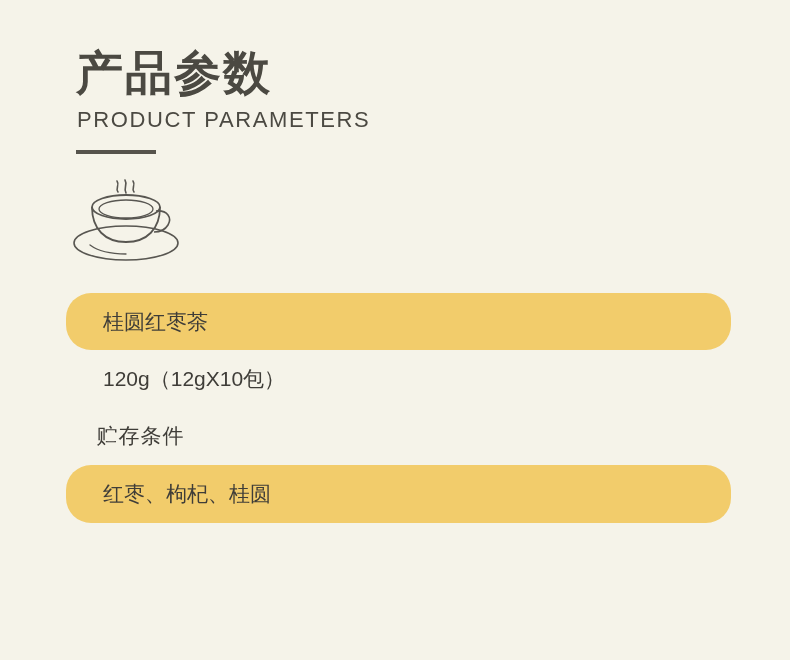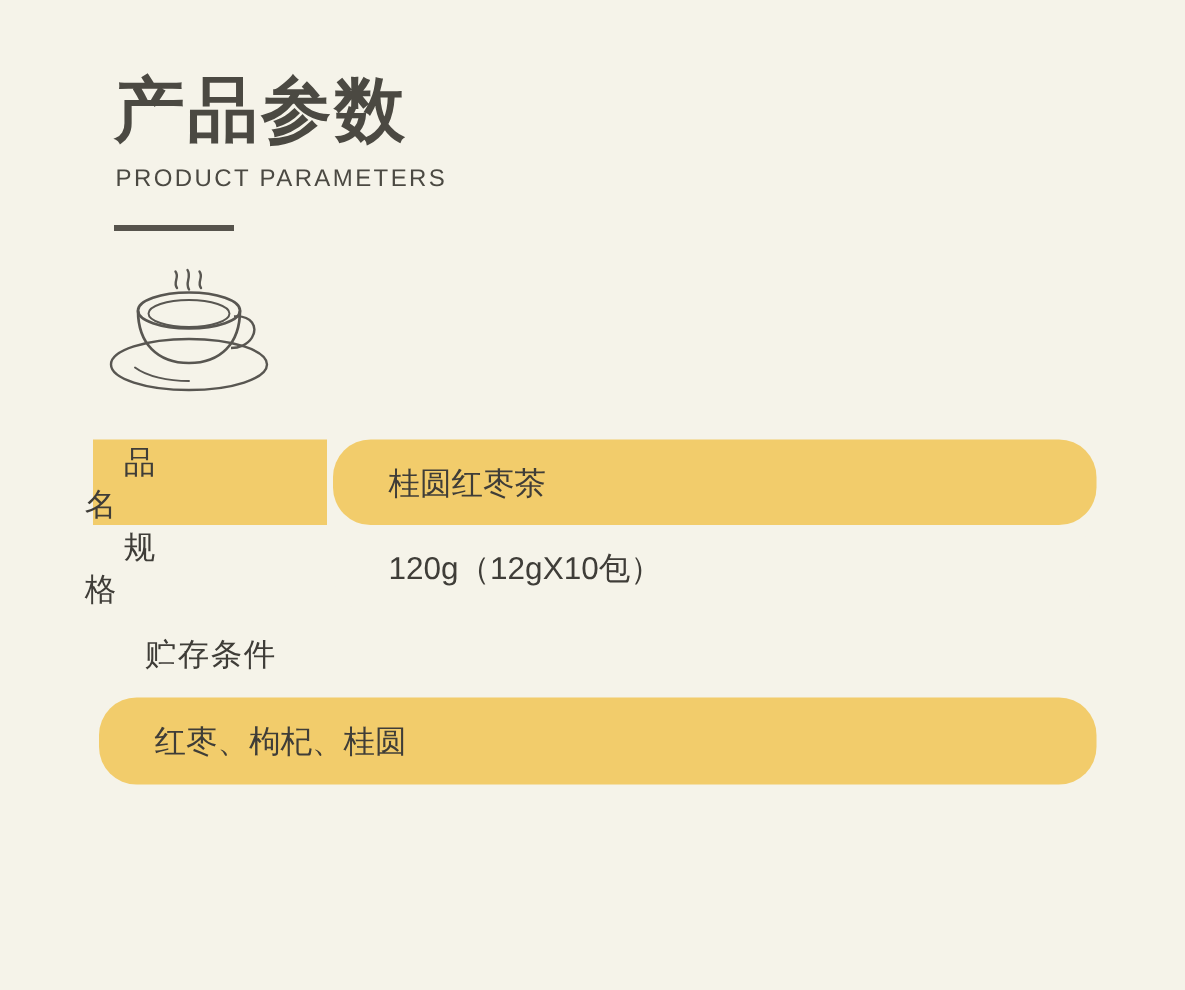--- a/index.html
+++ b/index.html
@@ -32,21 +32,21 @@
   .title-cn {
     font-size: 47px;
     font-weight: bold;
     color: #4B4942;
     letter-spacing: 2px;
     line-height: 58px;
     margin: 0;
     white-space: nowrap;
   }
   .title-en {
-    font-size: 16px;
+    font-size: 22px;
     color: #4B4942;
     letter-spacing: 1.6px;
     line-height: 26px;
     margin: 5px 0 0 1px;
     white-space: nowrap;
   }
   .title-rule {
     width: 80px;
     height: 4px;
     background: #56534C;
@@ -139,27 +139,25 @@
       <path d="M28 41 C28 63 41 76 62 76 C83 76 96 63 96 41" stroke="#585651" stroke-width="1.8" fill="none"></path>
 
       <ellipse cx="62" cy="41" rx="34" ry="12" stroke="#585651" stroke-width="1.8" fill="none"></ellipse>
       <ellipse cx="62" cy="43" rx="27" ry="9" stroke="#585651" stroke-width="1.3" fill="none"></ellipse>
     </svg>
   </div>
 
   <div class="param-table">
 
     <div class="param-row row-hl">
-      <div class="cell-label lbl-sp2">品　　名</div>
       <div class="cell-gap"></div>
       <div class="cell-value">桂圆红枣茶</div>
     </div>
 
     <div class="param-row row-plain">
-      <div class="cell-label lbl-sp2">规　　格</div>
       <div class="cell-gap"></div>
       <div class="cell-value">120g（12gX10包）</div>
     </div>
 
 
     <div class="param-row row-plain">
       <div class="cell-label lbl-sp4">贮存条件</div>
       <div class="cell-gap"></div>
     </div>
 

